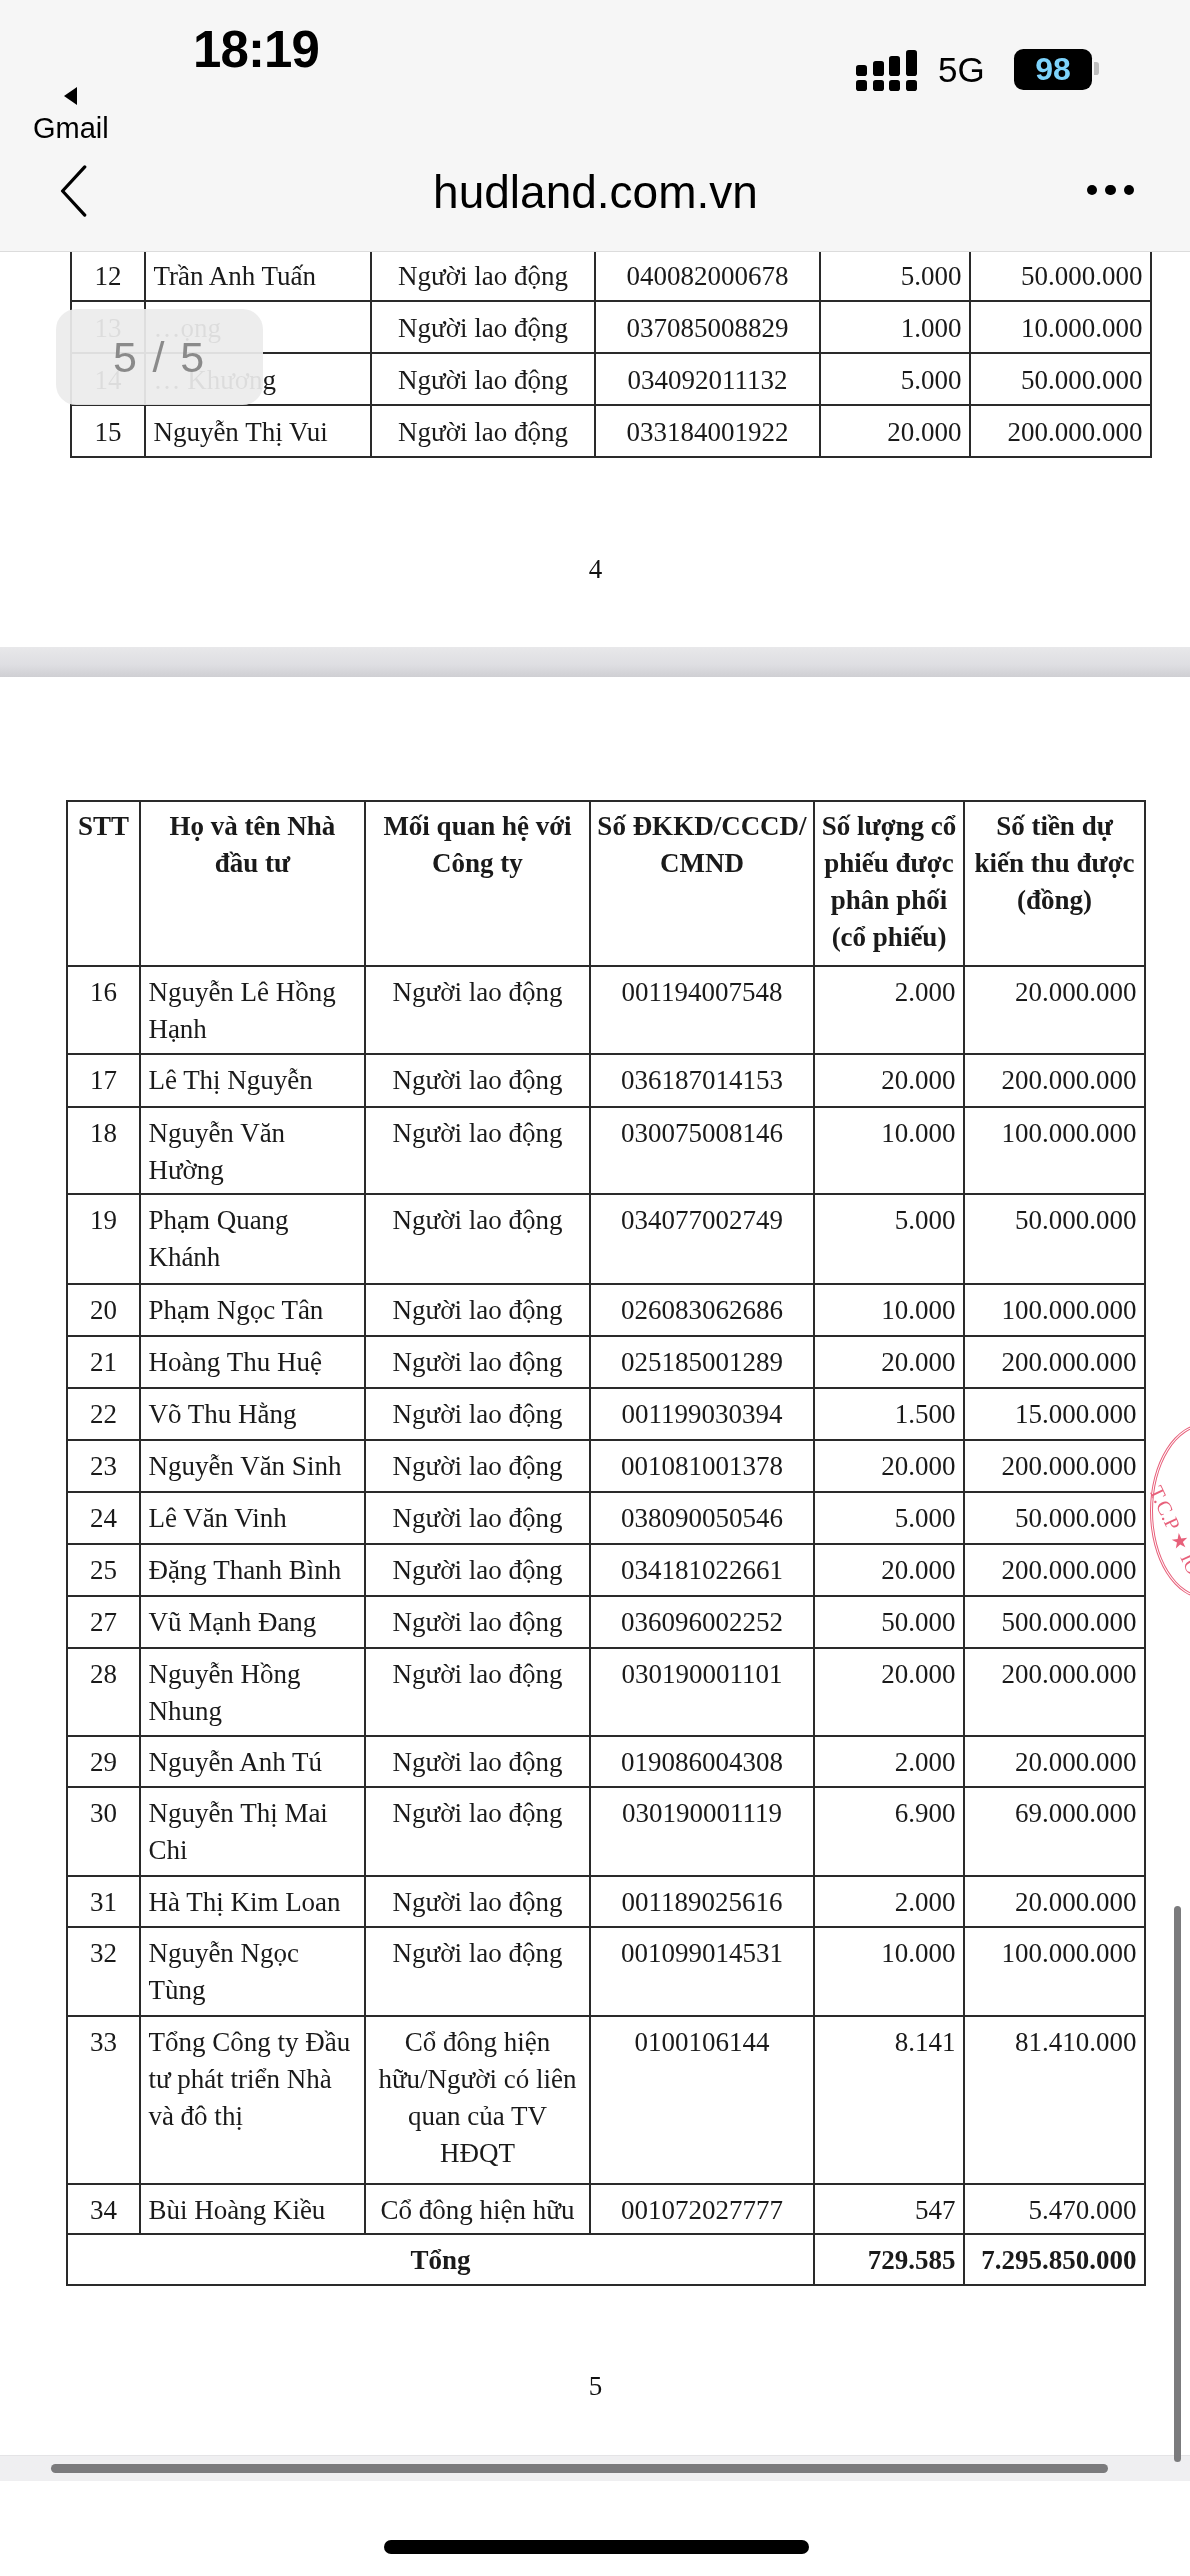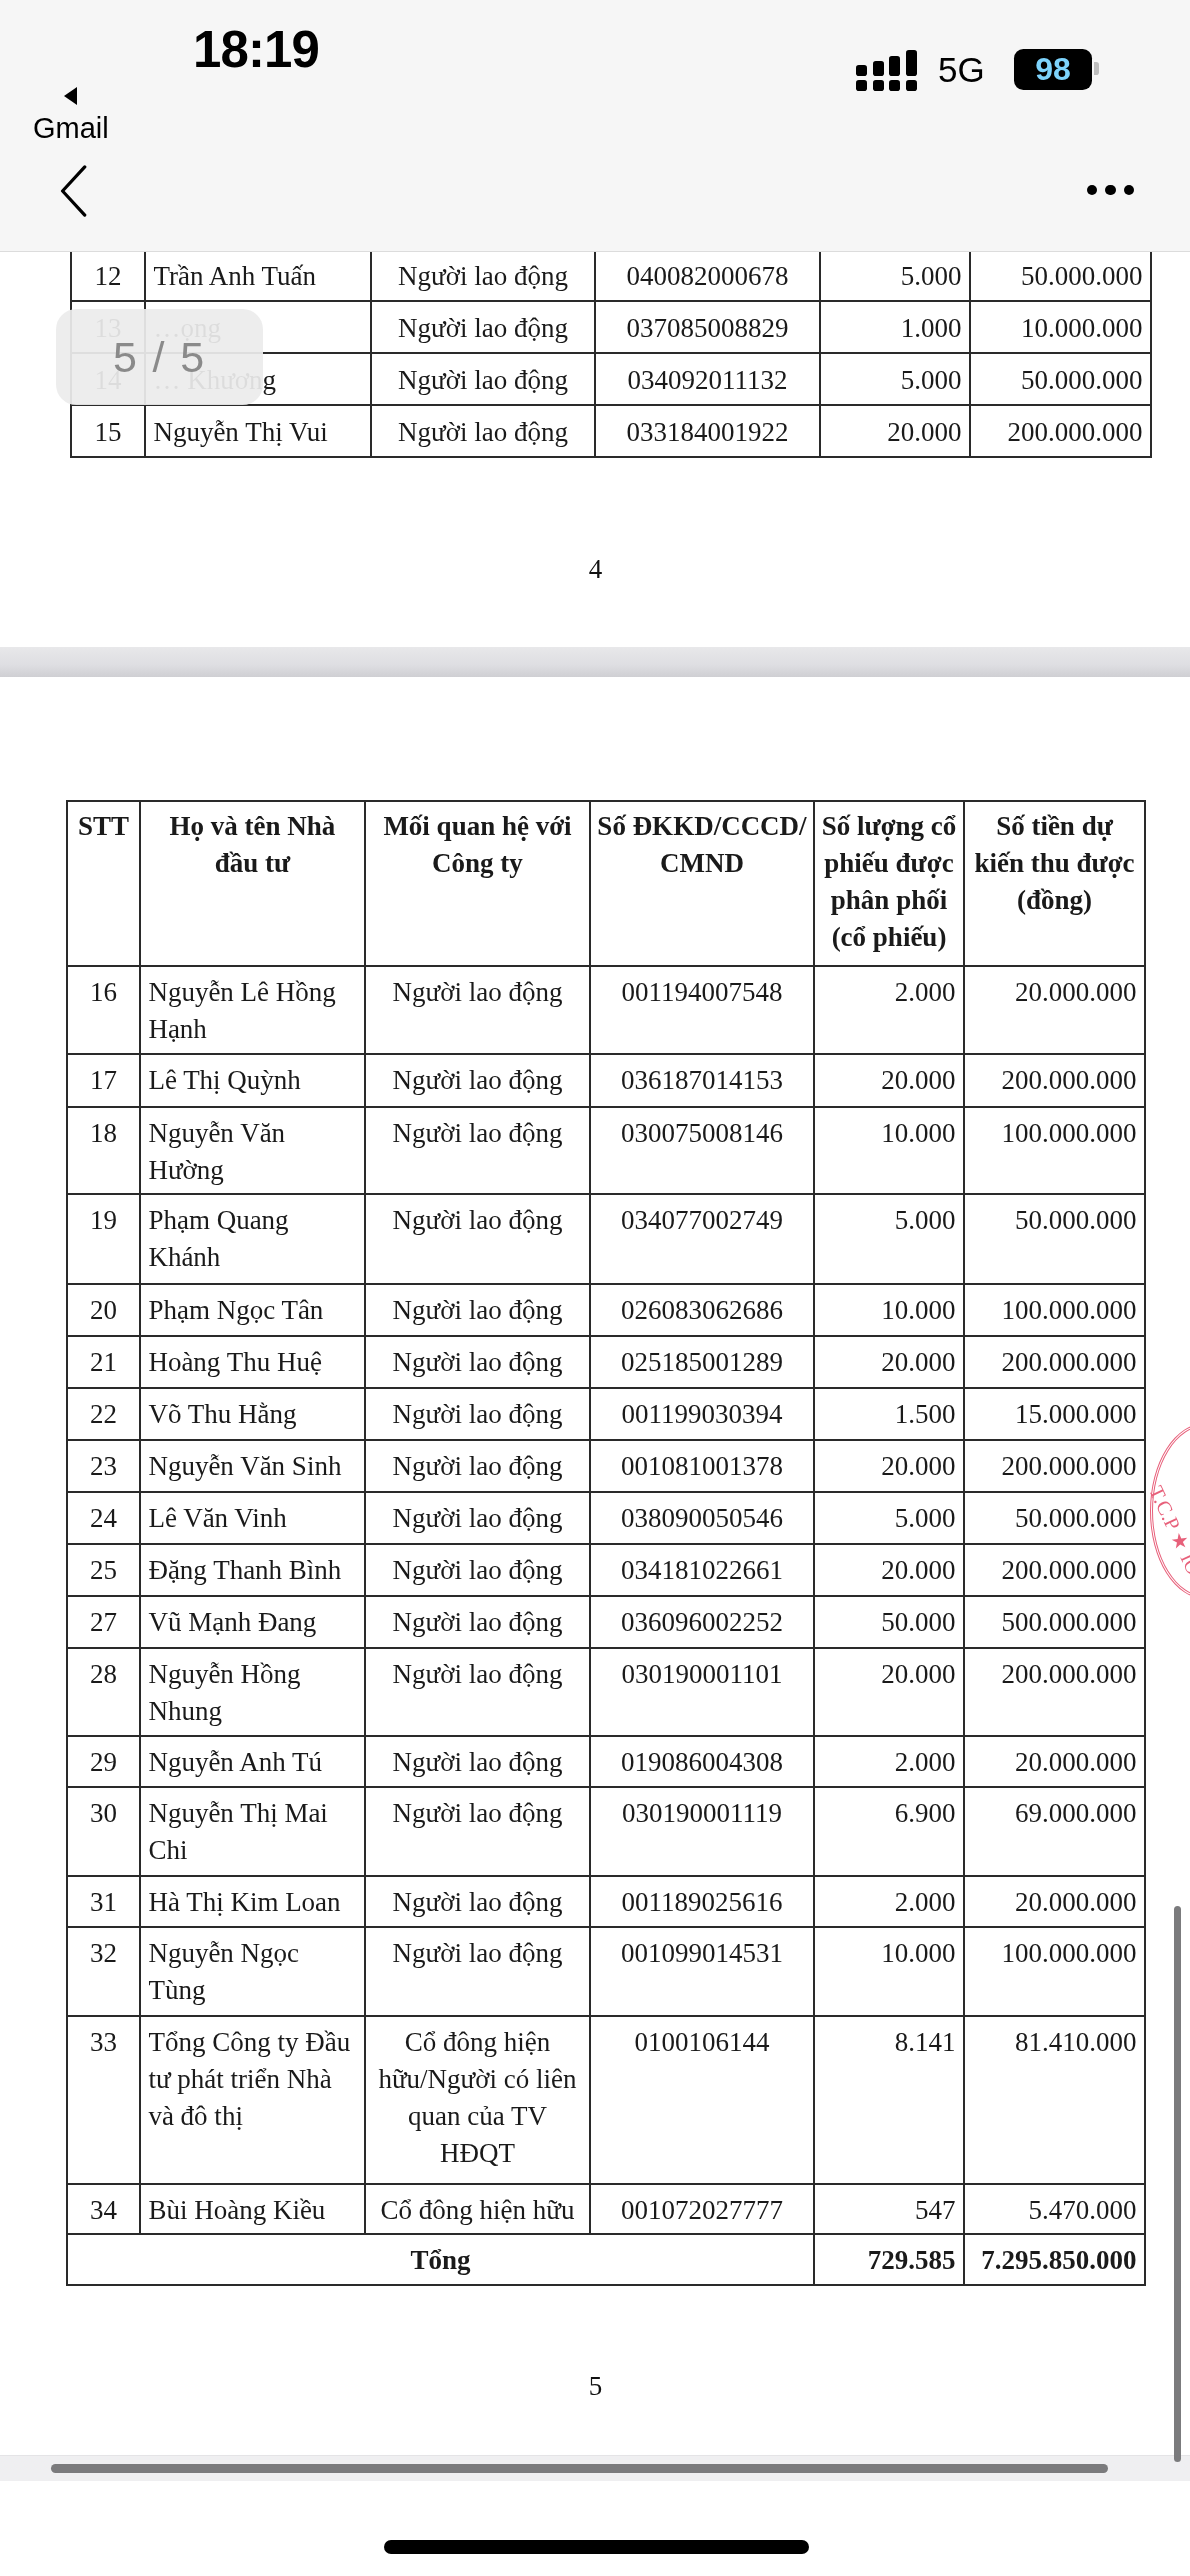--- a/index.html
+++ b/index.html
@@ -80,20 +80,21 @@
         <span style="height:26px"></span>
         <span style="height:11px"></span>
       </div>
   </div>
   <div class="net">5G</div>
   <div class="battery">
     <span>98</span>
   </div>
   <div class="battery-cap"></div>
 
+  <div class="nav-title">hudland.com.vn</div>
   <svg class="nav-back" viewBox="0 0 40 56">
     <polyline points="30,2 6,28 30,54" fill="none" stroke="#000" stroke-width="3.5" stroke-linecap="round" stroke-linejoin="round"></polyline>
   </svg>
   <div class="nav-more">
     <span></span>
       <span></span>
       <span></span>
   </div>
 </div>
 
@@ -170,21 +171,21 @@
         <tr style="height: 88px;">
           <td class="c-stt">16</td>
           <td class="c-name">Nguyễn Lê Hồng Hạnh</td>
           <td class="c-rel">Người lao động</td>
           <td class="c-id">001194007548</td>
           <td class="c-num">2.000</td>
           <td class="c-num">20.000.000</td>
         </tr>
         <tr style="height: 53px;">
           <td class="c-stt">17</td>
-          <td class="c-name">Lê Thị Quỳnh</td>
+          <td class="c-name">Lê Thị Nguyễn</td>
           <td class="c-rel">Người lao động</td>
           <td class="c-id">036187014153</td>
           <td class="c-num">20.000</td>
           <td class="c-num">200.000.000</td>
         </tr>
         <tr style="height: 87px;">
           <td class="c-stt">18</td>
           <td class="c-name">Nguyễn Văn Hường</td>
           <td class="c-rel">Người lao động</td>
           <td class="c-id">030075008146</td>

